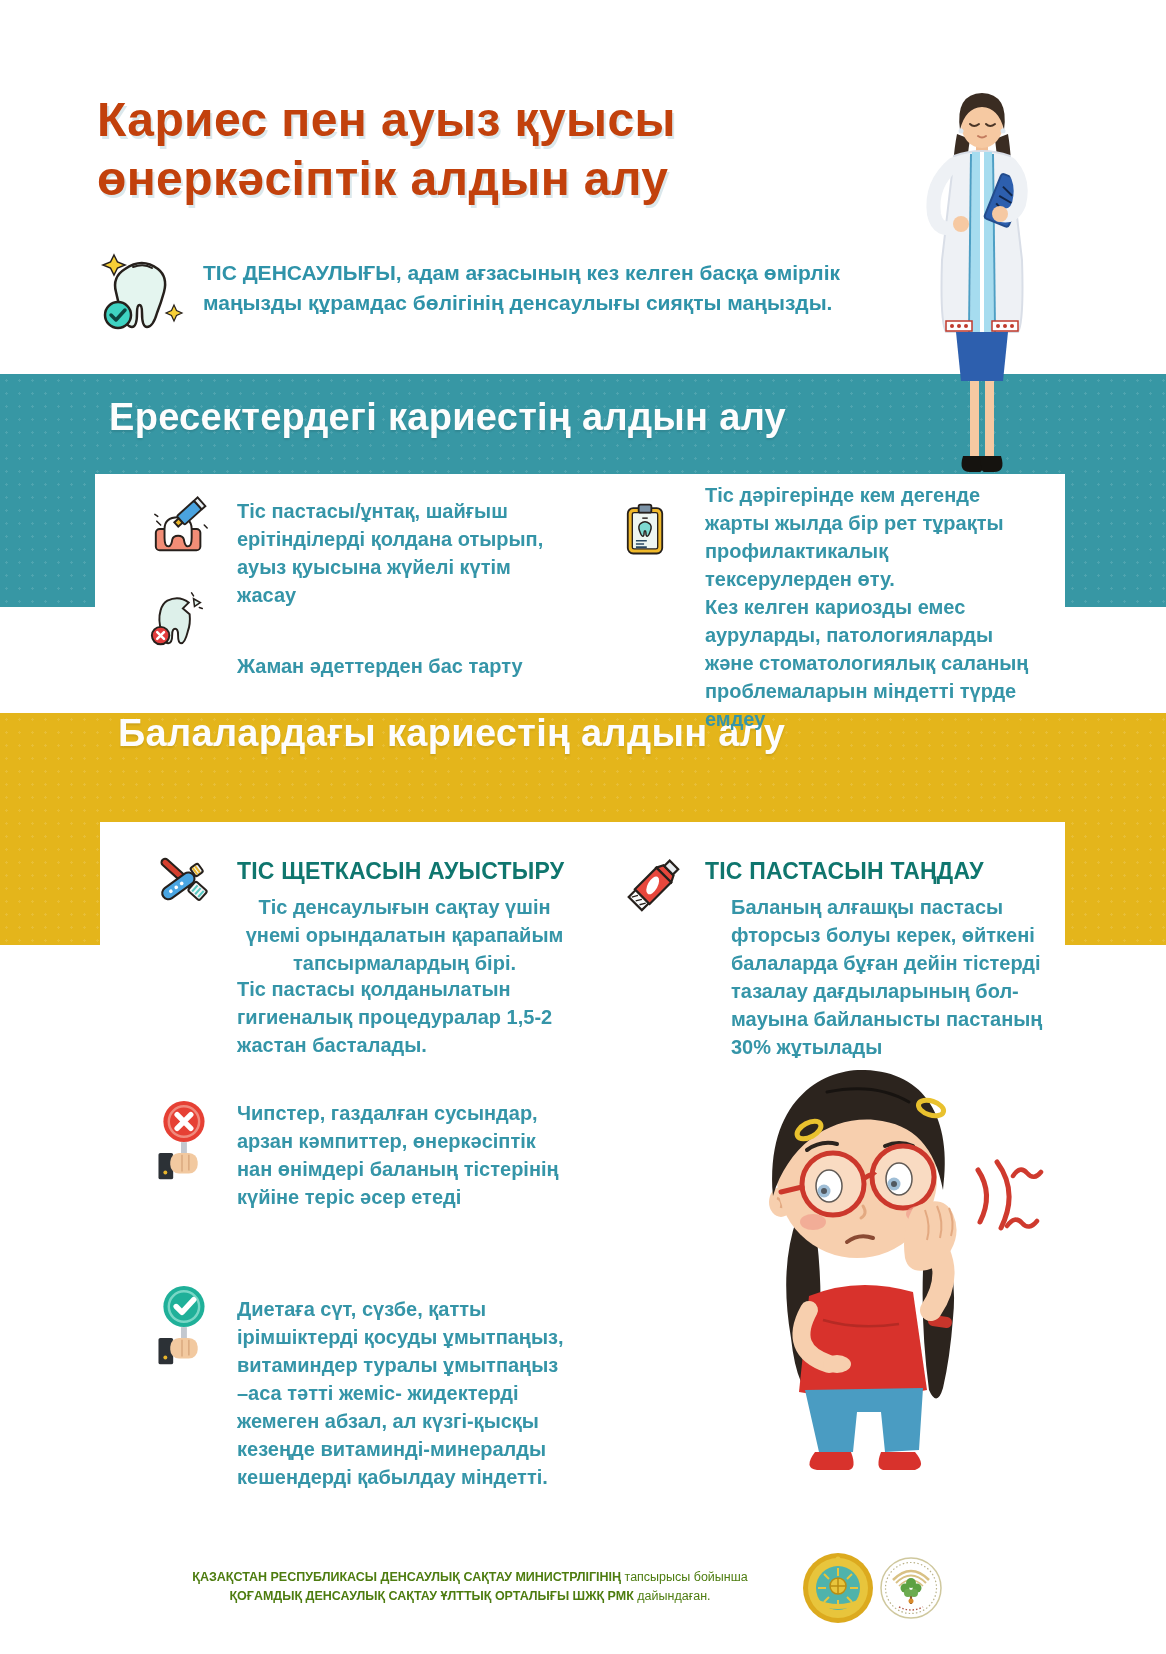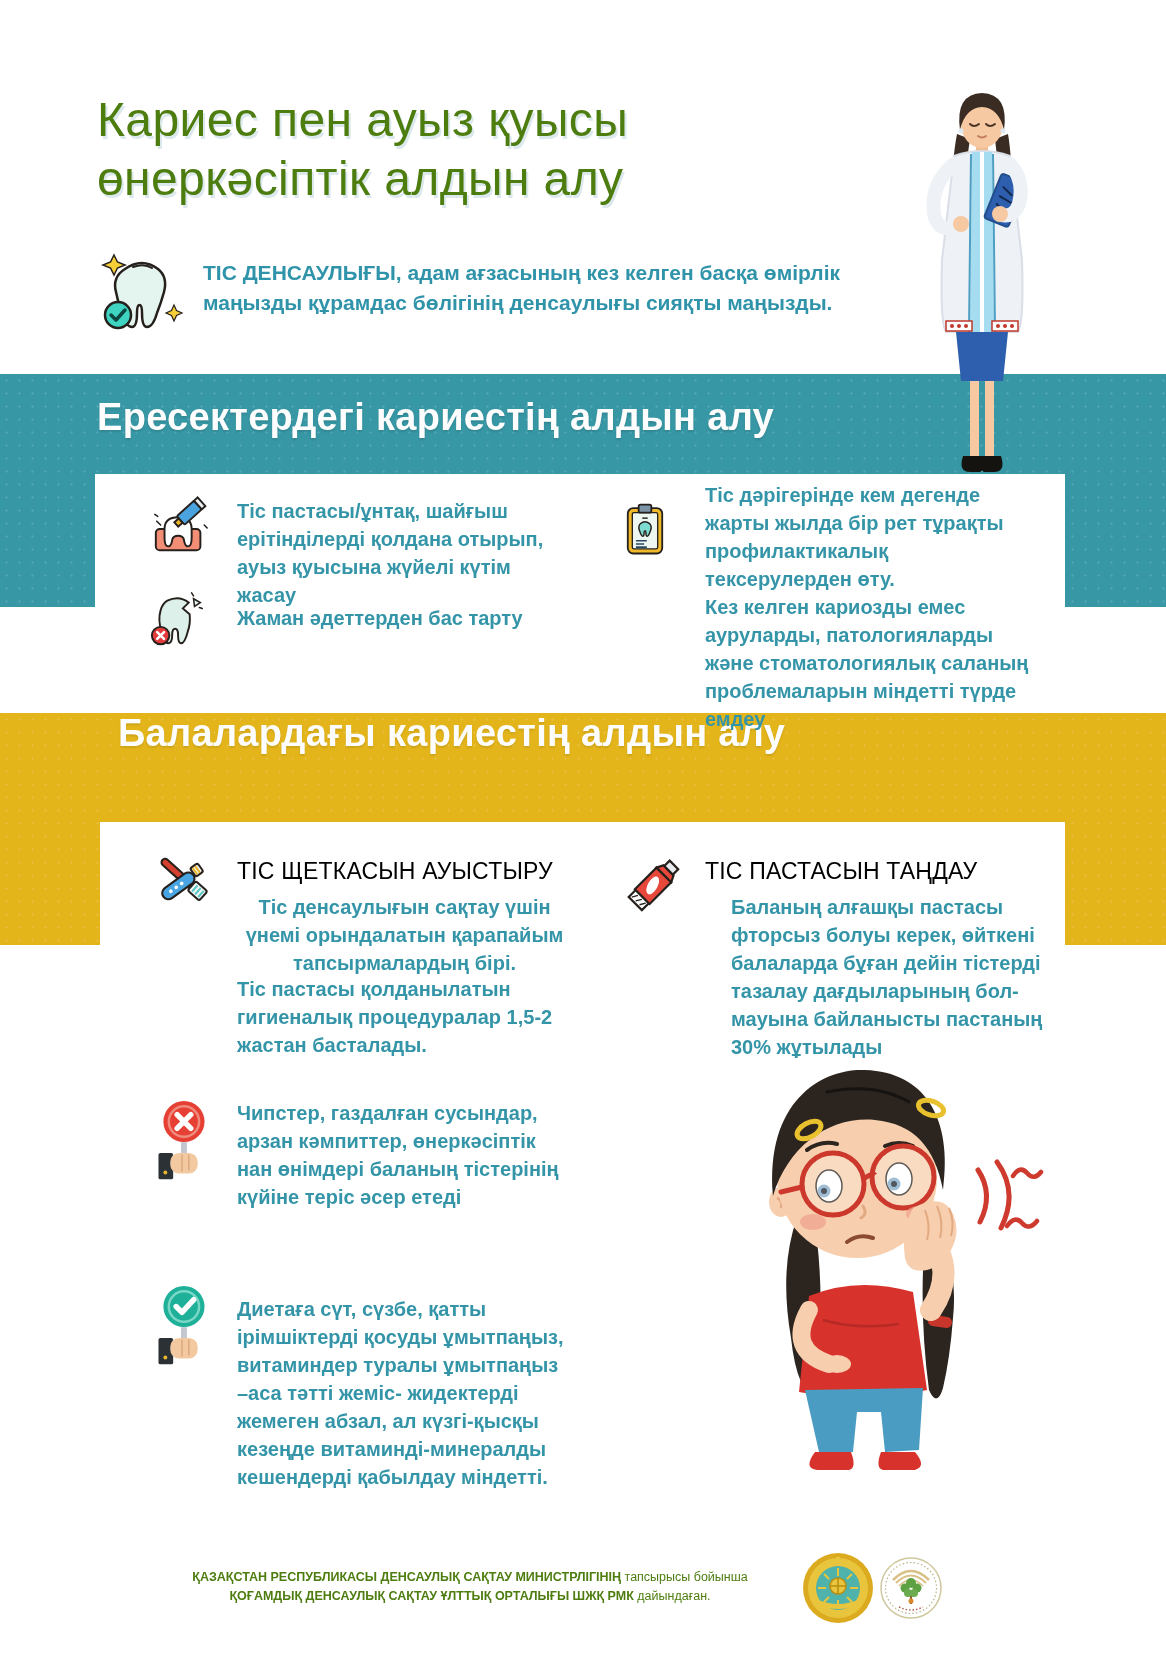--- a/index.html
+++ b/index.html
@@ -20,29 +20,29 @@
     position:absolute; z-index:2; color:#fdfdfd; font-weight:700; font-size:38px;
     letter-spacing:0.3px; text-shadow:0 2px 2px rgba(0,0,0,0.10); white-space:nowrap;
   }
   .card { position:absolute; background:#ffffff; z-index:2; }
   #card-adults   { left:95px;  top:474px; width:970px; height:236px; }
   #card-children { left:100px; top:822px; width:965px; height:684px; }
   .z3 { z-index:3; }
   .z4 { z-index:4; }
   .main-title {
     left:97px; top:90px; width:800px; z-index:3;
-    font-size:48px; line-height:59px; font-weight:400; color:#4d7c0f;
+    font-size:48px; line-height:59px; font-weight:700; color:#c2410c;
     letter-spacing:0.4px; text-shadow:2px 3px 0 rgba(175,205,212,0.45);
   }
   .intro {
     left:203px; top:258px; width:680px; z-index:3;
     font-size:21px; line-height:30px; font-weight:700; color:#2f93a9;
   }
   .body-text { color:#3595a8; font-weight:700; font-size:20px; line-height:28px; }
-  .col-title { color:#000000; font-weight:400; font-size:23px; letter-spacing:0.2px; white-space:nowrap; }
+  .col-title { color:#0f766e; font-weight:700; font-size:23px; letter-spacing:0.2px; white-space:nowrap; }
   .footer-text {
     left:170px; top:1568px; width:600px; z-index:3; text-align:center;
     color:#4d7c0f; font-size:12.5px; line-height:19px;
   }
   .footer-text .fb { font-weight:700; }
   svg { display:block; width:100%; height:100%; }
 </style>
 </head>
 <body>
 
@@ -108,21 +108,21 @@
       <circle cx="61" cy="140" r="8" fill="#f6c9a2"></circle>
       <g transform="rotate(22 104 116)">
         <rect x="92" y="92" width="26" height="48" rx="3" fill="#2d5fae" stroke="#234c8c" stroke-width="2"></rect>
         <path d="M98 104 l12 5 m-12 5 l14 2 m-14 6 l10 5" stroke="#12264a" stroke-width="2" fill="none"></path>
       </g>
       <path d="M110 80 Q125 96 119 120 Q114 134 101 131" stroke="#eef1f5" stroke-width="14" fill="none" stroke-linecap="round"></path>
       <circle cx="100" cy="130" r="8" fill="#f6c9a2"></circle>
     </svg>
   </div>
 
-  <div class="band-title" style="left:97px; top:396px;">Ересектердегі кариестің алдын алу</div>
+  <div class="band-title" style="left:109px; top:396px;">Ересектердегі кариестің алдын алу</div>
 
   <div class="abs z3" style="left:150px; top:494px; width:62px; height:66px;">
     <svg viewBox="0 0 64 64">
       <rect x="6" y="34" width="46" height="22" rx="4" fill="#f28d76" stroke="#26201c" stroke-width="2"></rect>
       <path d="M15 34 Q15 22 29 22 Q43 22 43 34 L43 43 Q43 52 39 52 Q36 52 35 45 Q34 41 29 41 Q24 41 23 45 Q22 52 19 52 Q15 52 15 43 Z" fill="#fdfefe" stroke="#26201c" stroke-width="2"></path>
       <g transform="rotate(-42 42 16)">
         <rect x="28" y="10" width="24" height="12" rx="2" fill="#4aa3df" stroke="#26201c" stroke-width="2"></rect>
         <rect x="52" y="10" width="5" height="12" fill="#e8eef2" stroke="#26201c" stroke-width="2"></rect>
         <rect x="22" y="13" width="6" height="6" fill="#e9b62c" stroke="#26201c" stroke-width="2"></rect>
       </g>
@@ -133,21 +133,21 @@
 
   <div class="abs z3" style="left:148px; top:590px; width:62px; height:64px;">
     <svg viewBox="0 0 64 64">
       <path d="M20 10 Q32 4 42 12 L36 18 L43 24 Q44 34 41 42 Q38 54 34 54 Q31 54 31 45 Q31 39 28 39 Q25 39 25 45 Q25 54 21 54 Q17 54 14 42 Q10 30 13 20 Q15 13 20 10 Z" fill="#ddf0ea" stroke="#26201c" stroke-width="2"></path>
       <path d="M47 8 l7 4 -6 4 z" fill="#ddf0ea" stroke="#26201c" stroke-width="1.6"></path>
       <path d="M45 2 l2 3 M53 17 l3 1" stroke="#26201c" stroke-width="1.6" stroke-linecap="round"></path>
       <circle cx="13" cy="46" r="9" fill="#e23c3c" stroke="#26201c" stroke-width="2"></circle>
       <path d="M9.5 42.5 l7 7 M16.5 42.5 l-7 7" stroke="#fff" stroke-width="2.6" stroke-linecap="round"></path>
     </svg>
   </div>
-  <div class="abs z3 body-text" style="left:237px; top:604px; width:330px;">Жаман әдеттерден бас тарту</div>
+  <div class="abs z3 body-text" style="left:237px; top:652px; width:330px;">Жаман әдеттерден бас тарту</div>
 
   <div class="abs z3" style="left:616px; top:496px; width:58px; height:66px;">
     <svg viewBox="0 0 64 64">
       <rect x="13" y="9" width="38" height="50" rx="6" fill="#f0b92a" stroke="#26201c" stroke-width="2"></rect>
       <rect x="18" y="14" width="28" height="40" rx="2" fill="#eef6f1" stroke="#26201c" stroke-width="1.5"></rect>
       <rect x="25" y="5" width="14" height="9" rx="2" fill="#7c93a6" stroke="#26201c" stroke-width="2"></rect>
       <path d="M29 20 h6" stroke="#26201c" stroke-width="1.6"></path>
       <path d="M27 26 Q32 22 37 26 Q40 29 38 34 Q36 40 34.5 40 Q33 40 33 36 Q33 34 32 34 Q31 34 31 36 Q31 40 29.5 40 Q28 40 26 34 Q24 29 27 26 Z" fill="#7edbd2" stroke="#26201c" stroke-width="1.6"></path>
       <path d="M22 45 h12 M22 48.5 h9 M22 52 h12" stroke="#2a4a63" stroke-width="1.8"></path>
     </svg>

